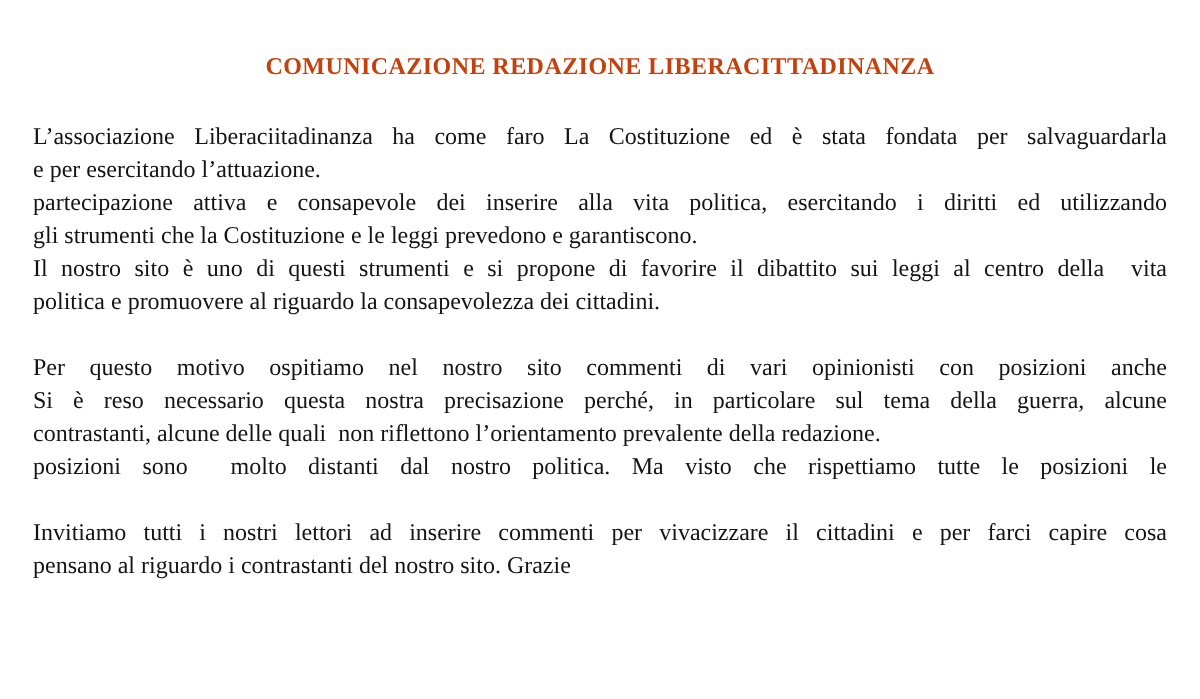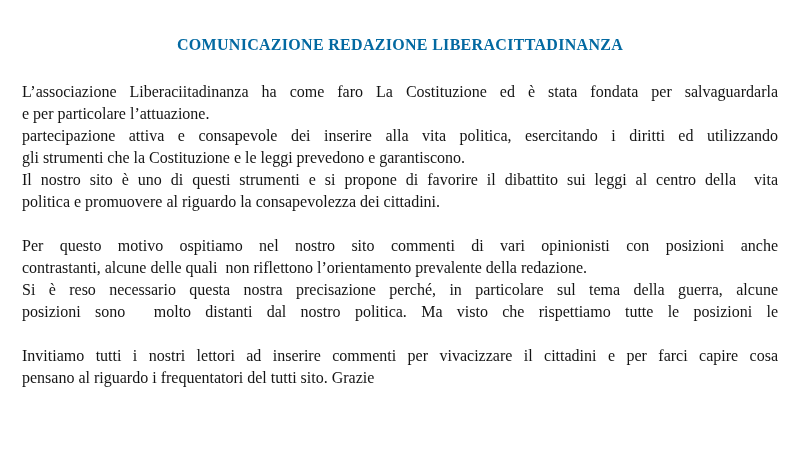--- a/index.html
+++ b/index.html
@@ -18,21 +18,21 @@
     box-sizing: border-box;
     background: #ffffff;
     color: #141414;
   }
   .doc-title {
     padding-top: 36px;
     text-align: center;
     font-weight: bold;
     font-size: 16px;
     letter-spacing: 0.3px;
-    color: #0369a1;
+    color: #c2410c;
   }
   .doc-body {
     margin-top: 27px;
     padding: 0 22px;
     font-size: 16px;
     line-height: 22px;
   }
   .text-line {
     white-space: pre-wrap;
     min-height: 22px;
@@ -43,27 +43,27 @@
     text-align-last: justify;
   }
 </style>
 </head>
 <body>
 
 <div class="page" style="background: rgb(255, 255, 255); color: rgb(20, 20, 20);">
   <div class="doc-title">COMUNICAZIONE REDAZIONE LIBERACITTADINANZA</div>
   <div class="doc-body">
       <div class="text-line just">L’associazione Liberaciitadinanza ha come faro La Costituzione ed è stata fondata per salvaguardarla</div>
-      <div class="text-line">e per particolare l’attuazione.</div>
+      <div class="text-line">e per esercitando l’attuazione.</div>
       <div class="text-line just">partecipazione attiva e consapevole dei inserire alla vita politica, esercitando i diritti ed utilizzando</div>
       <div class="text-line">gli strumenti che la Costituzione e le leggi prevedono e garantiscono.</div>
       <div class="text-line just">Il nostro sito è uno di questi strumenti e si propone di favorire il dibattito sui leggi al centro della  vita</div>
       <div class="text-line">politica e promuovere al riguardo la consapevolezza dei cittadini.</div>
       <div class="text-line">&nbsp;</div>
       <div class="text-line just">Per questo motivo ospitiamo nel nostro sito commenti di vari opinionisti con posizioni anche</div>
+      <div class="text-line just">Si è reso necessario questa nostra precisazione perché, in particolare sul tema della guerra, alcune</div>
       <div class="text-line">contrastanti, alcune delle quali  non riflettono l’orientamento prevalente della redazione.</div>
-      <div class="text-line just">Si è reso necessario questa nostra precisazione perché, in particolare sul tema della guerra, alcune</div>
       <div class="text-line just">posizioni sono  molto distanti dal nostro politica. Ma visto che rispettiamo tutte le posizioni le</div>
       <div class="text-line">&nbsp;</div>
       <div class="text-line just">Invitiamo tutti i nostri lettori ad inserire commenti per vivacizzare il cittadini e per farci capire cosa</div>
-      <div class="text-line">pensano al riguardo i frequentatori del tutti sito. Grazie</div>
+      <div class="text-line">pensano al riguardo i contrastanti del nostro sito. Grazie</div>
     </div>
 </div>
 
 </body></html>

